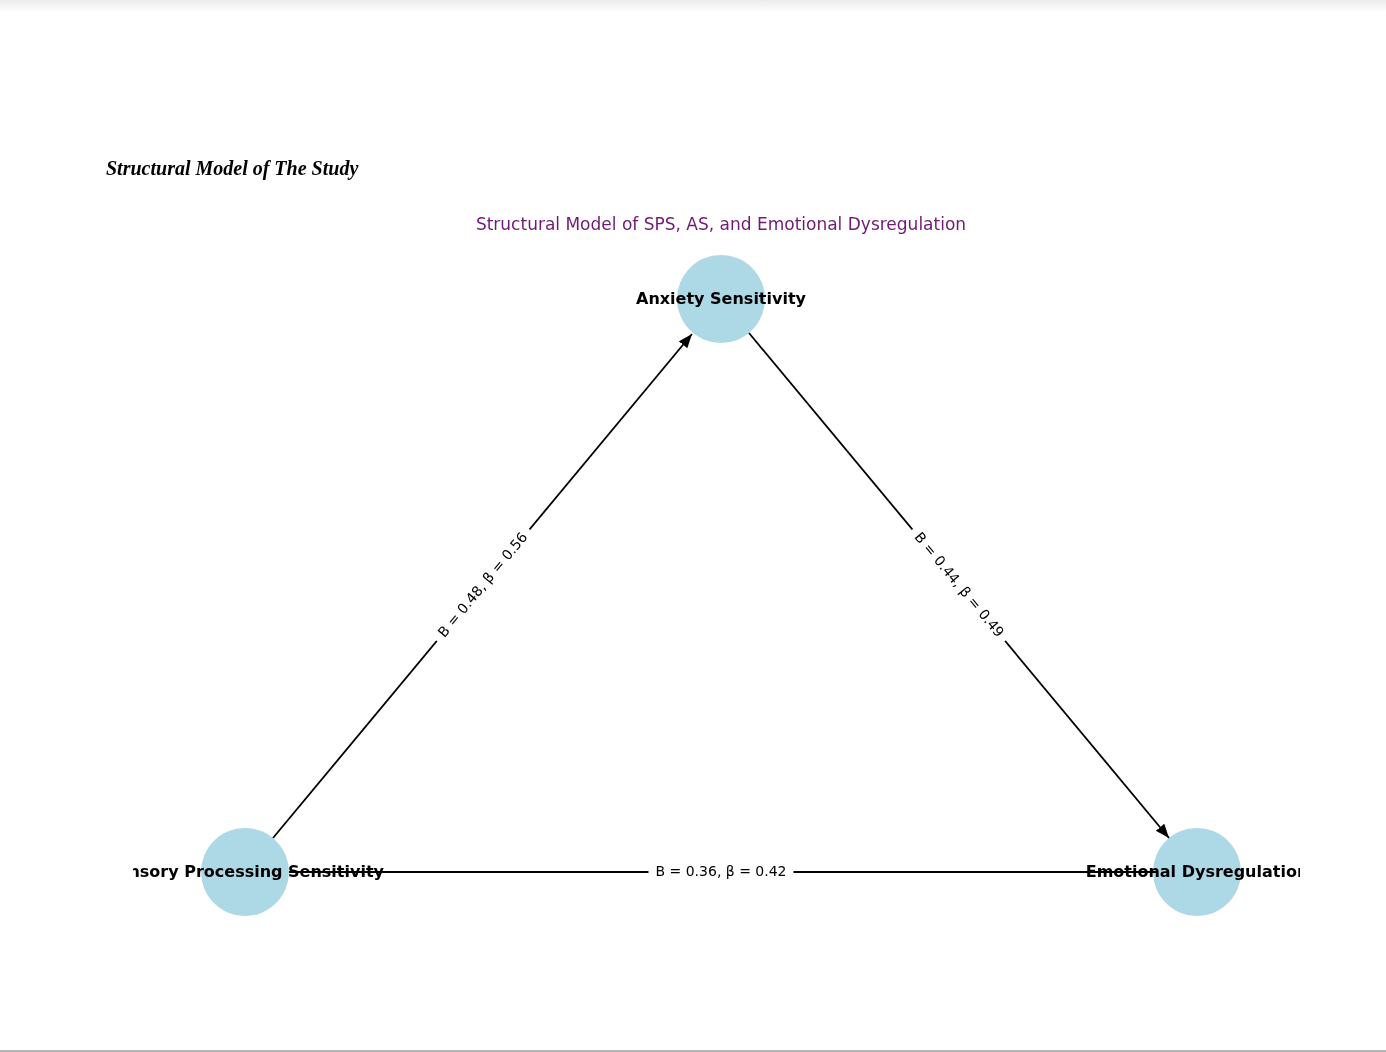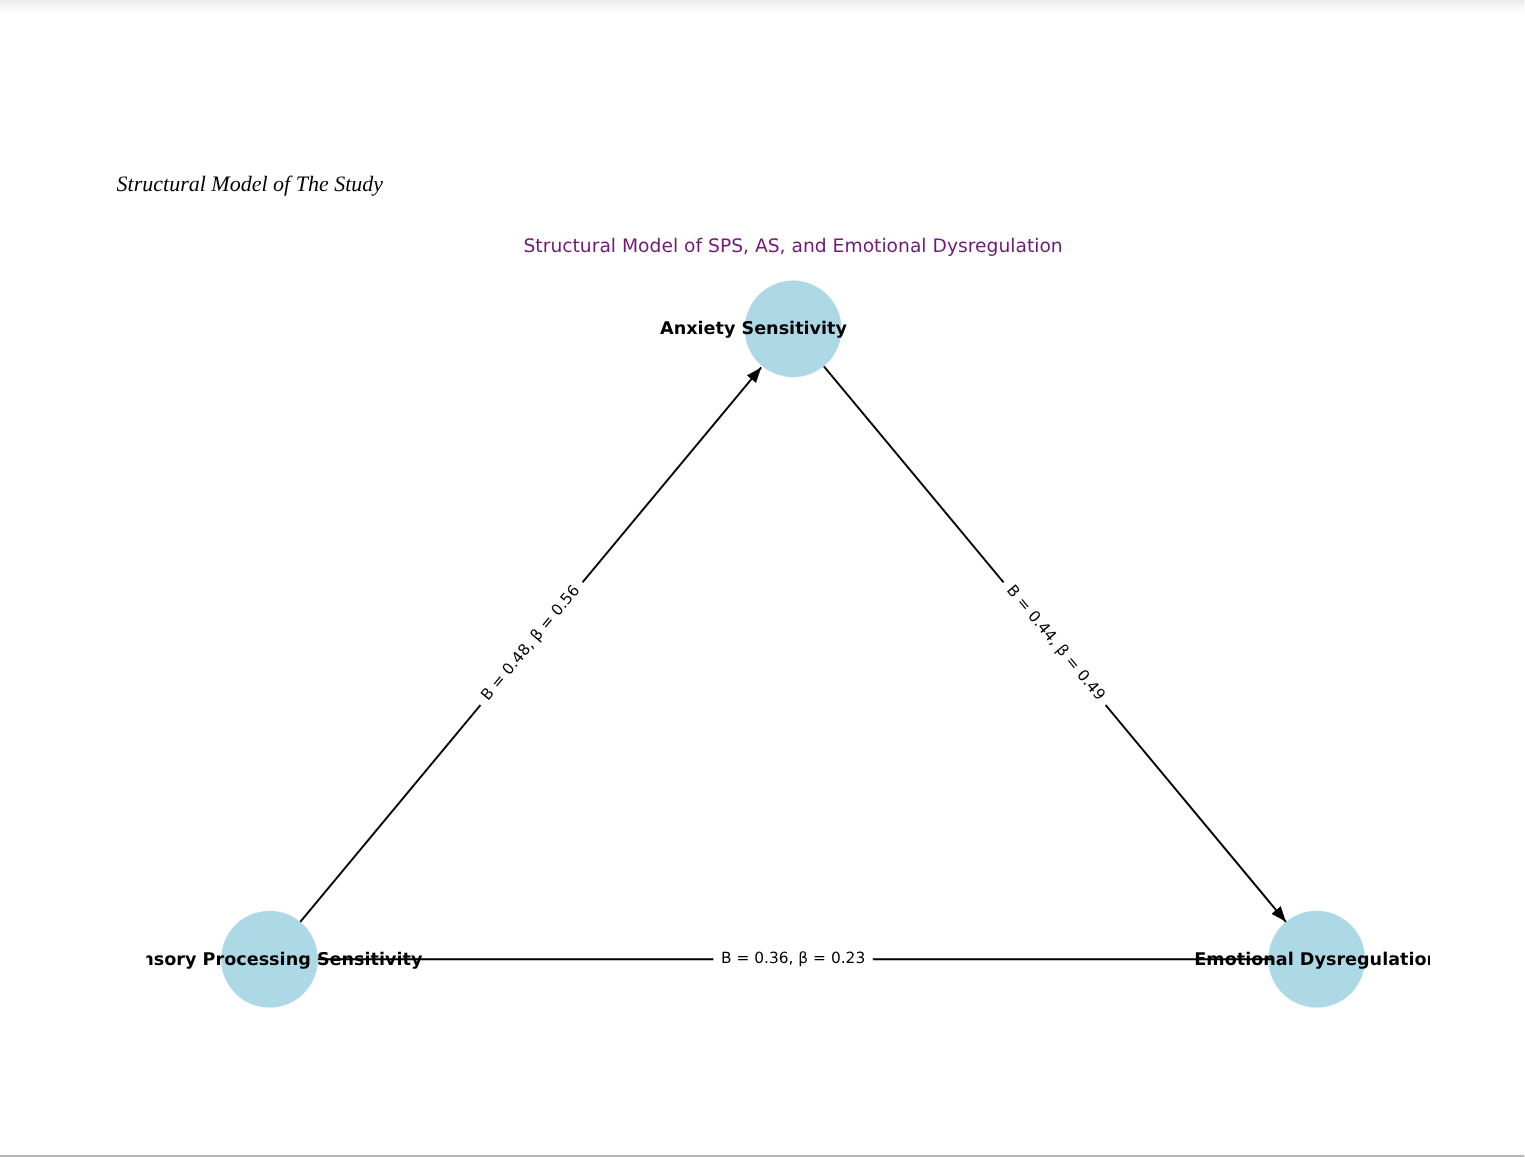--- a/index.html
+++ b/index.html
@@ -23,21 +23,21 @@
   .bottom-border {
     position: absolute; left: 0; bottom: 0;
     width: 100%; height: 2px;
     background: #b4b4b4;
   }
   .doc-heading {
     position: absolute;
     left: 106px; top: 157px;
     font-family: "Liberation Serif", "DejaVu Serif", serif;
     font-style: italic;
-    font-weight: normal;
+    font-weight: bold;
     font-size: 20px;
     color: #000000;
     white-space: nowrap;
   }
   .fig-title {
     position: absolute;
     left: 721px; top: 214px;
     transform: translateX(-50%);
     font-size: 17px;
     color: #701a75;
@@ -52,21 +52,21 @@
   .plot-area svg { position: absolute; left: 0; top: 0; }
   .node-label {
     position: absolute;
     transform: translate(-50%, -50%);
     font-size: 16px;
     font-weight: bold;
     color: #000000;
     white-space: nowrap;
     line-height: 1;
   }
-  .node-label.as  { left: 552px;  top: 59px;  }
+  .node-label.as  { left: 588px;  top: 59px;  }
   .node-label.sps { left: 112px;  top: 632px; }
   .node-label.ed  { left: 1064px; top: 632px; }
   .edge-label {
     position: absolute;
     font-size: 14px;
     color: #000000;
     background: #ffffff;
     padding: 2px 7px;
     white-space: nowrap;
     line-height: 1.1;
@@ -111,18 +111,18 @@
     <div class="node-label as">Anxiety Sensitivity</div>
 
     <div class="node-label sps">Sensory Processing Sensitivity</div>
 
     <div class="node-label ed">Emotional Dysregulation</div>
 
     <span class="edge-label left">B = 0.48, β = 0.56</span>
 
     <span class="edge-label right">B = 0.44, β = 0.49</span>
 
-    <span class="edge-label bottom">B = 0.36, β = 0.23</span>
+    <span class="edge-label bottom">B = 0.36, β = 0.42</span>
   </div>
 
   <div class="bottom-border"></div>
 
 </div>
 
 </body></html>

